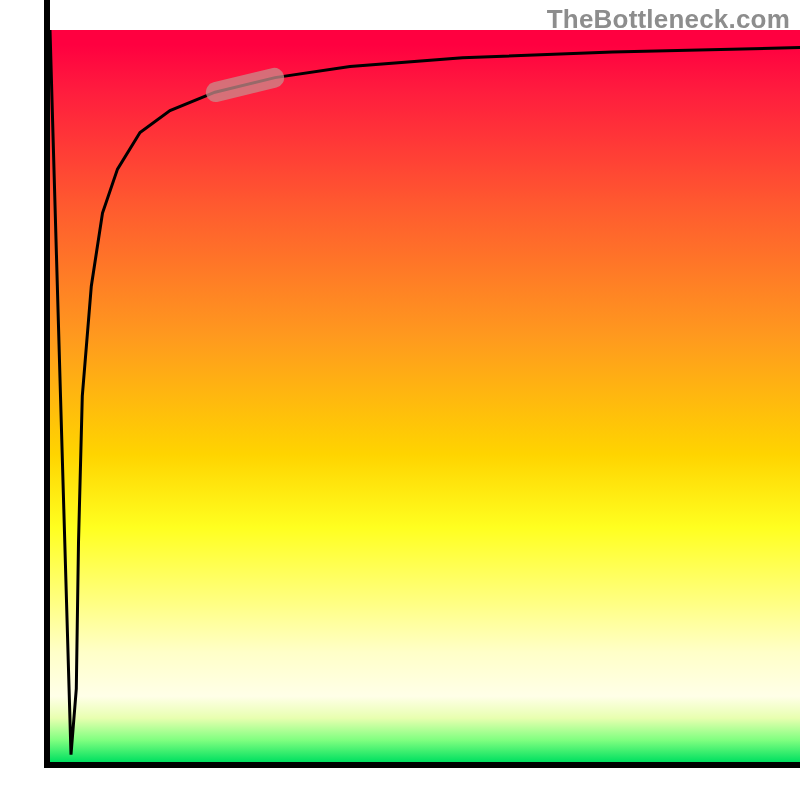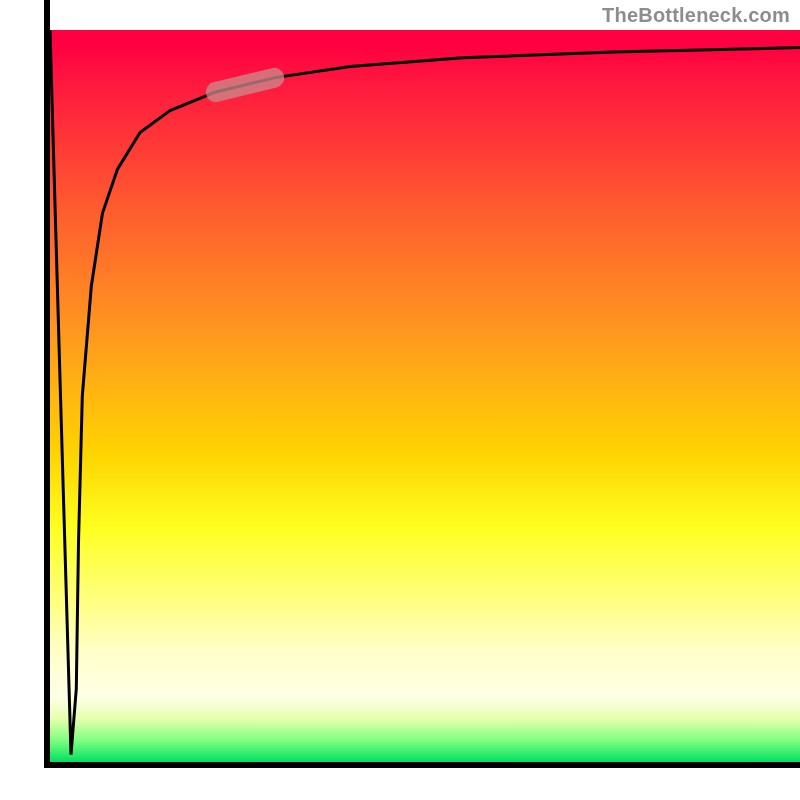--- a/index.html
+++ b/index.html
@@ -1,17 +1,17 @@
 <!DOCTYPE html>
 <html><head>
 <meta charset="utf-8">
 <style>
   html,body{margin:0;padding:0;width:800px;height:800px;overflow:hidden;background:#fff;font-family:Arial,Helvetica,sans-serif}
   .stage{position:relative;width:800px;height:800px}
-  .watermark{position:absolute;top:4px;right:10px;font-size:20px;font-weight:700;color:#8d8d8d;letter-spacing:.2px;z-index:30}
+  .watermark{position:absolute;top:4px;right:10px;font-size:26px;font-weight:700;color:#8d8d8d;letter-spacing:.2px;z-index:30}
   .axis-y{position:absolute;left:44px;top:0;width:6px;height:768px;background:#000;z-index:25}
   .axis-x{position:absolute;left:44px;top:762px;width:756px;height:6px;background:#000;z-index:25}
   .plot{position:absolute;left:50px;top:30px;width:750px;height:732px;z-index:10}
   .plot .grad{position:absolute;inset:0;background:linear-gradient(to bottom,
       #ff0040 0%,
       #ff0040 2%,
       #ff1b3e 8%,
       #ff5a2f 24%,
       #ff9a1e 42%,
       #ffd400 58%,

